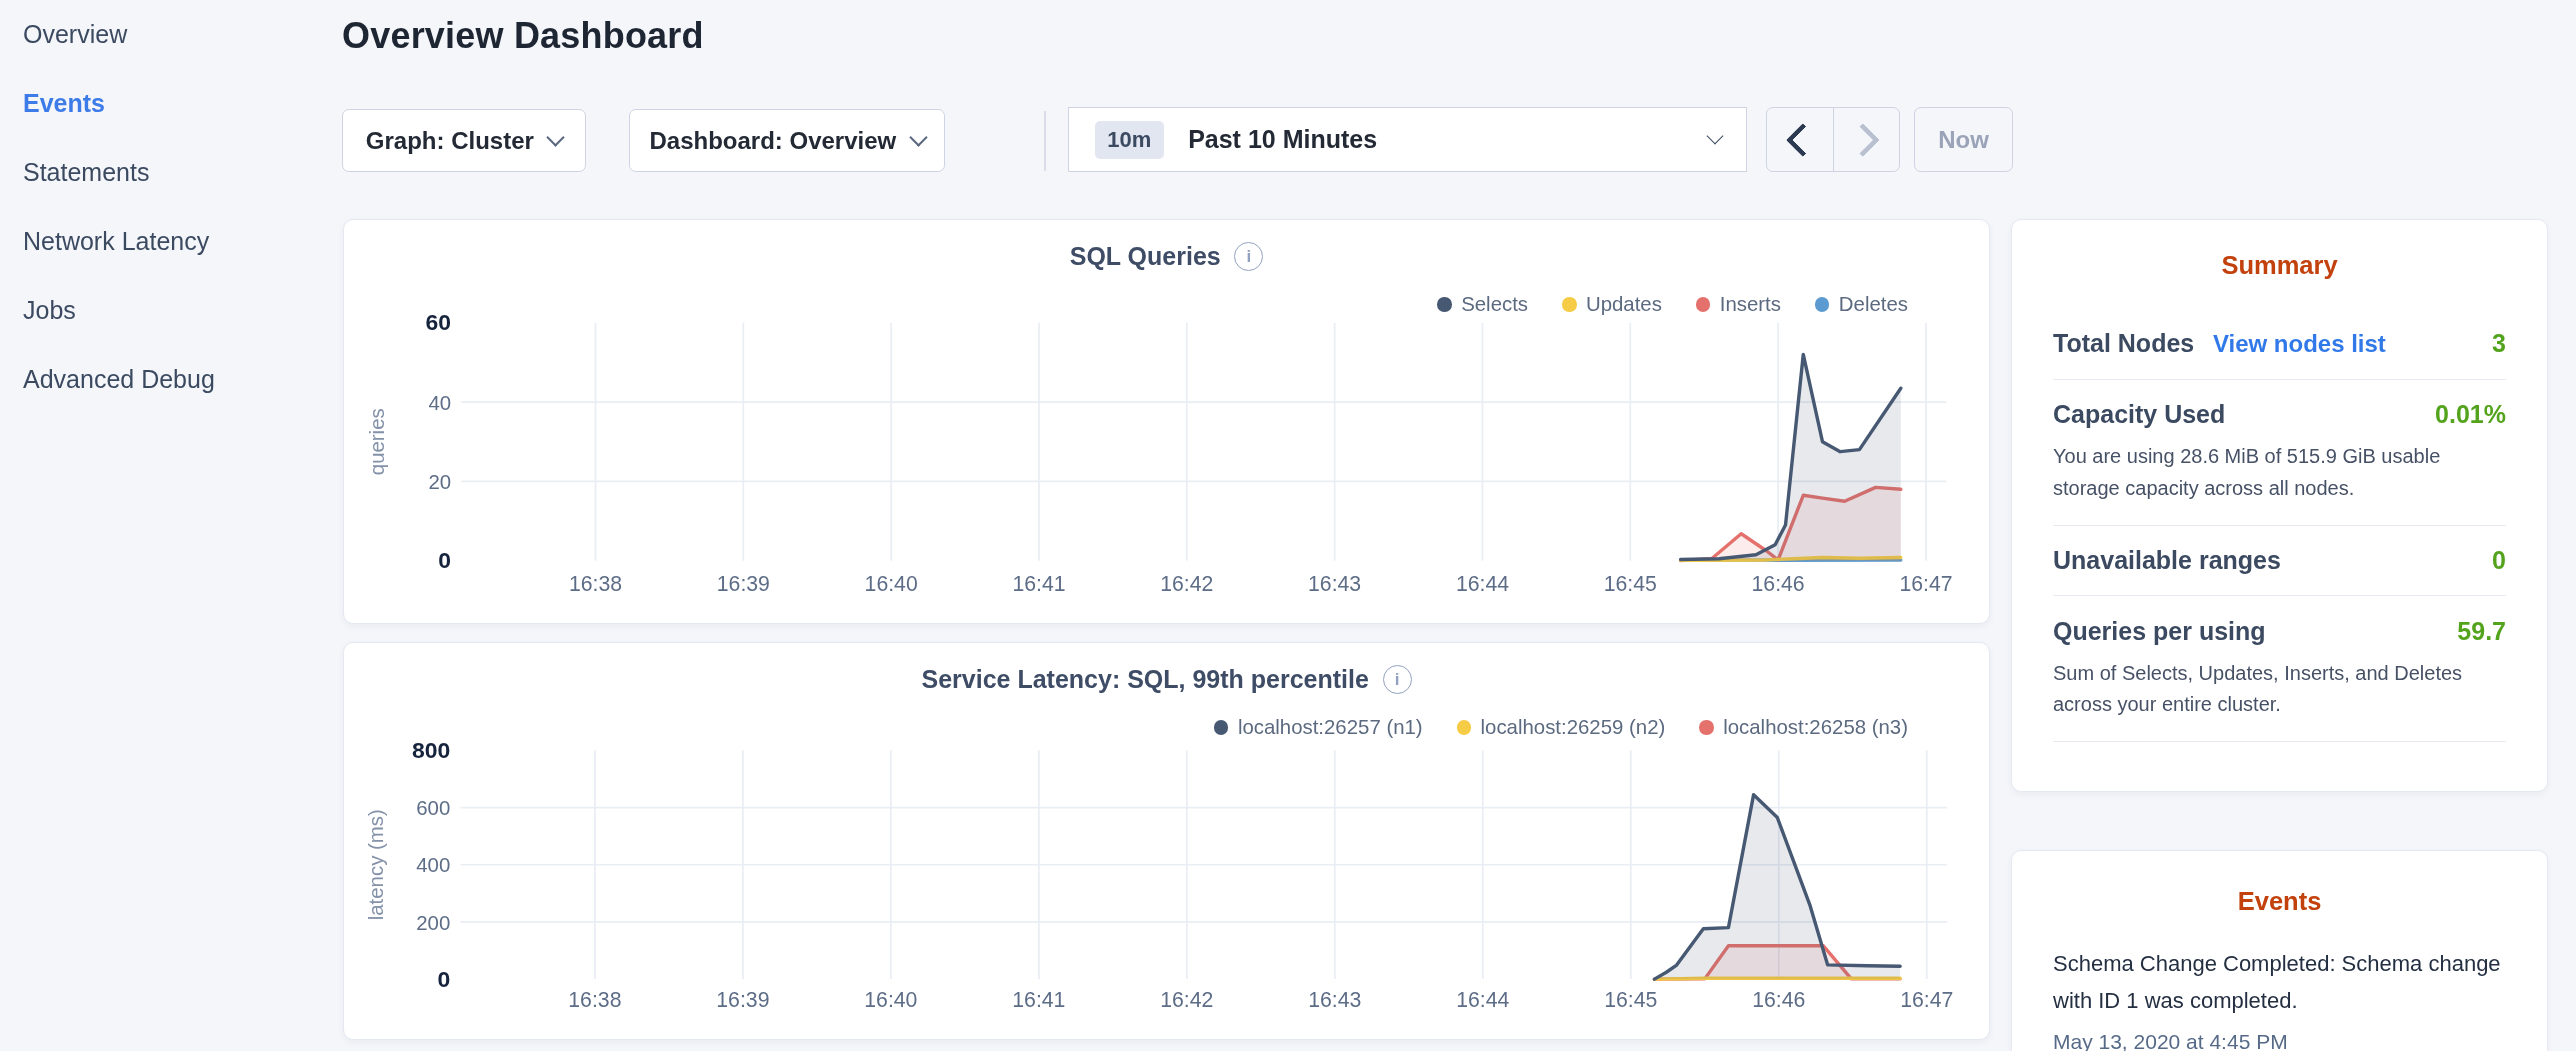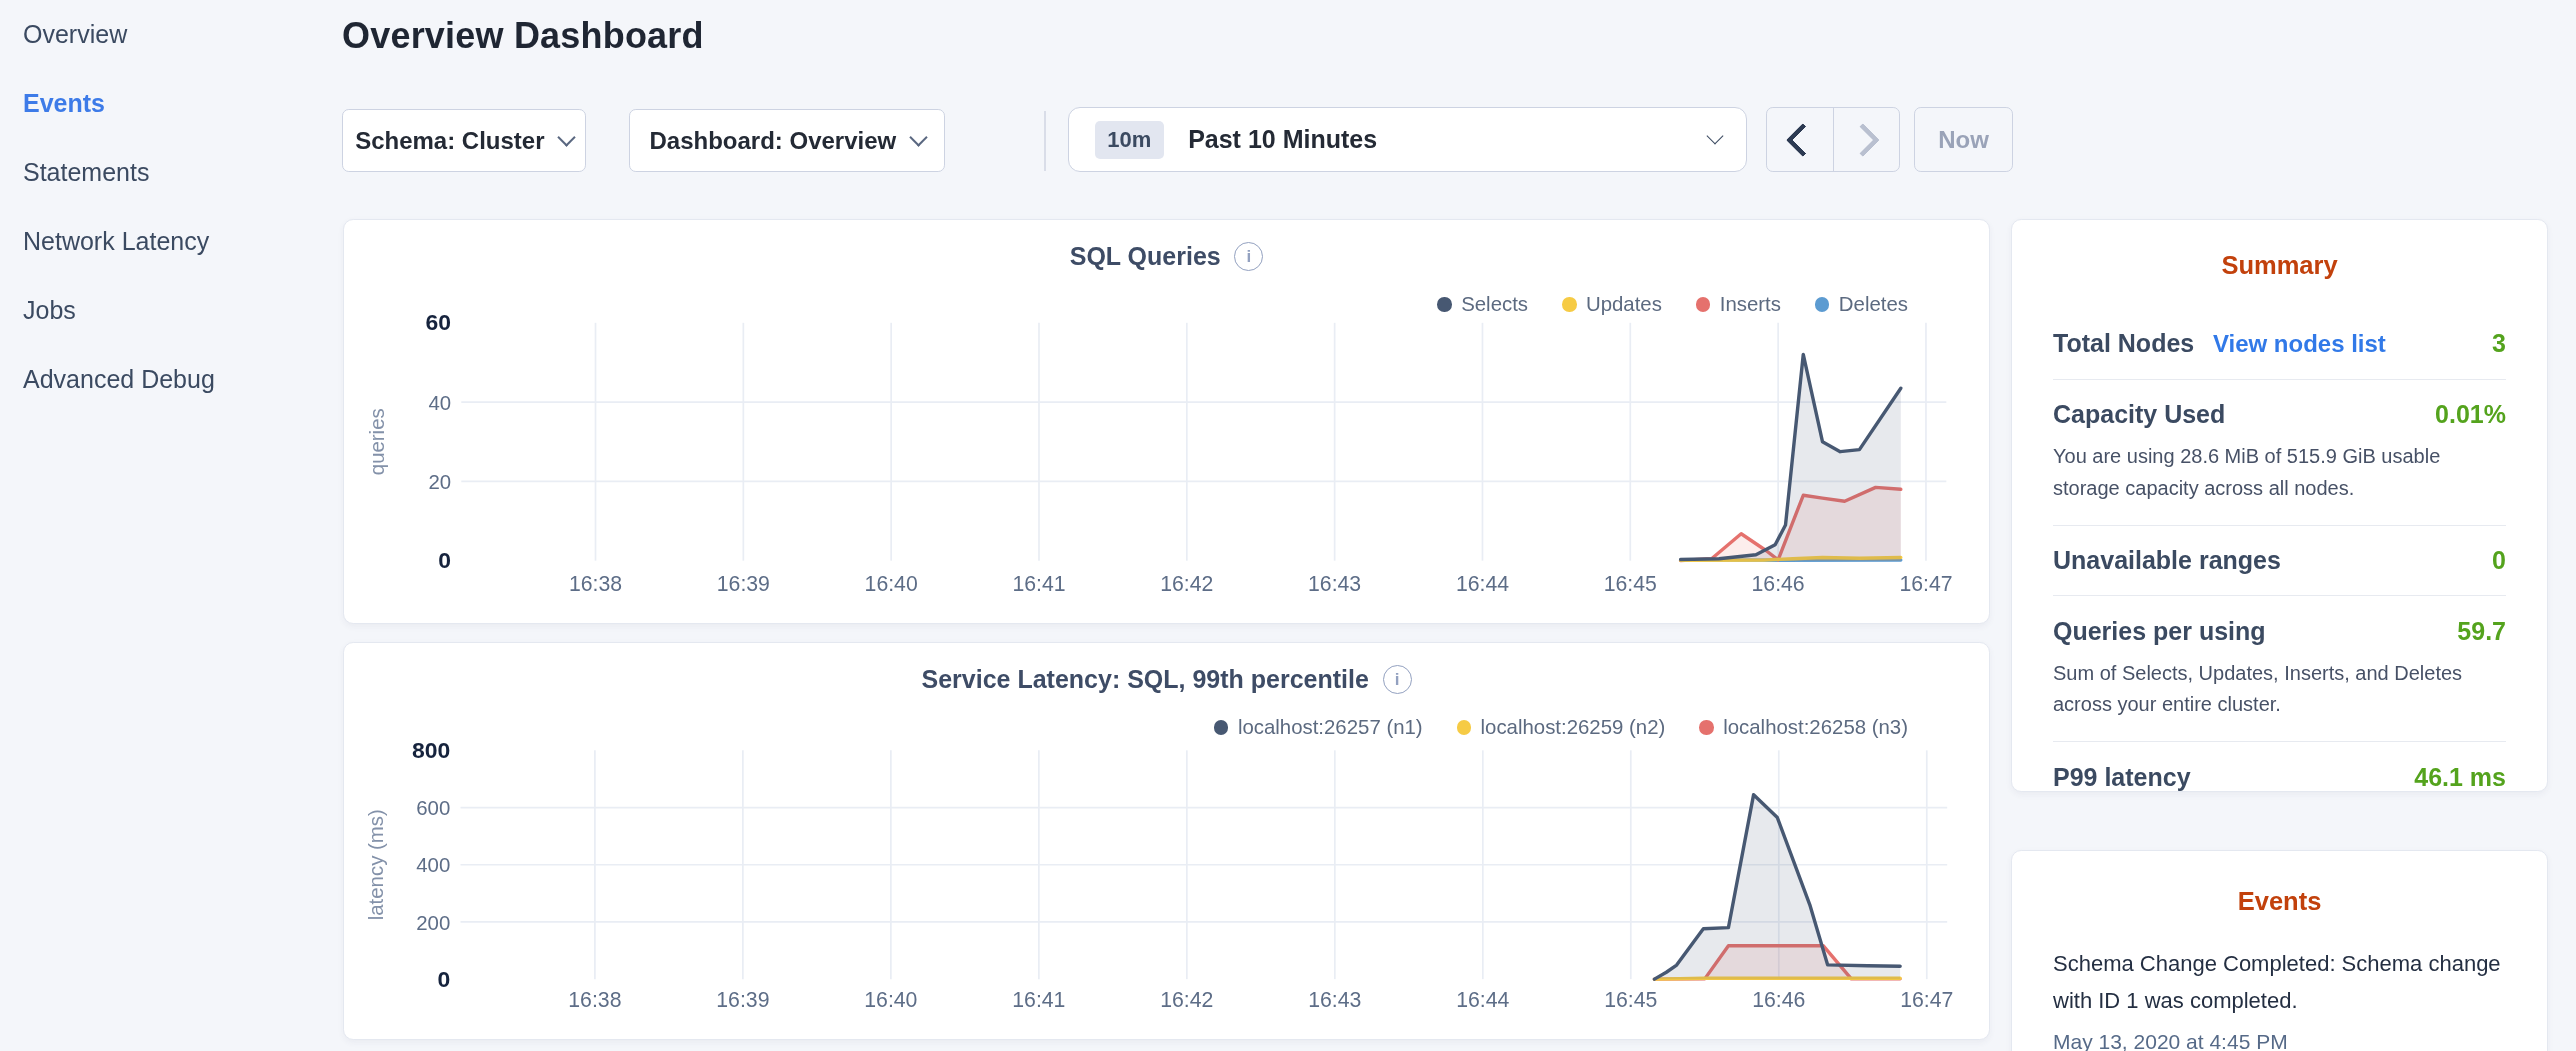--- a/index.html
+++ b/index.html
@@ -12,21 +12,21 @@
 
   
   .page-title{position:absolute;left:342px;top:15.3px;margin:0;font-size:36px;font-weight:600;color:#1f2633;letter-spacing:0.2px;}
   .dd,.time-dd,.now-btn{box-sizing:border-box;font-family:inherit;cursor:pointer;}
   .dd{position:absolute;top:109px;height:63px;background:#fff;border:1.7px solid #cdd3e2;border-radius:6.8px;display:flex;align-items:center;justify-content:center;font-size:24px;font-weight:700;color:#242a35;}
   .dd-graph{left:342px;width:244px;}
   .dd-dash{left:629px;width:316px;}
   .chev{width:11px;height:11px;border-right:2.6px solid #5a6780;border-bottom:2.6px solid #5a6780;transform:rotate(45deg);margin-left:15.3px;margin-top:-6.8px;}
   .chev.thin{border-width:1.7px;border-color:#3b4a61;}
   .vdiv{position:absolute;left:1044px;top:111px;width:1.7px;height:60px;background:#d9dde8;}
-  .time-dd{position:absolute;left:1068px;top:107px;width:679px;height:65px;background:#fff;border:1.7px solid #cdd3e2;border-radius:12px;display:flex;align-items:center;padding:0 25.5px;}
+  .time-dd{position:absolute;left:1068px;top:107px;width:679px;height:65px;background:#fff;border:1.7px solid #cdd3e2;border-radius:0;display:flex;align-items:center;padding:0 25.5px;}
   .time-badge{background:#e2e6f0;border-radius:5.1px;padding:6px 12.8px;font-size:22px;font-weight:700;color:#3b4a61;margin-right:24px;}
   .time-label{font-size:25px;font-weight:700;color:#242a35;flex:1;text-align:left;}
   .arrow-group{position:absolute;left:1766px;top:107px;width:134px;height:65px;border:1.7px solid #cdd3e2;border-radius:6.8px;display:flex;overflow:hidden;box-sizing:border-box;}
   .arrow-btn{flex:1;background:transparent;border:none;display:flex;align-items:center;justify-content:center;cursor:pointer;}
   .arrow-btn:first-child{border-right:1.7px solid #cdd3e2;}
   .chev-left{width:18.7px;height:18.7px;border-left:5.1px solid #2c3a52;border-bottom:5.1px solid #2c3a52;transform:rotate(45deg);margin-left:6.8px;border-radius:1.7px;}
   .chev-right{width:18.7px;height:18.7px;border-right:5.1px solid #b9c0d0;border-top:5.1px solid #b9c0d0;transform:rotate(45deg);margin-right:6.8px;border-radius:1.7px;}
   .now-btn{position:absolute;left:1914px;top:107px;width:99px;height:65px;background:transparent;border:1.7px solid #cdd3e2;border-radius:6.8px;font-size:24px;font-weight:700;color:#9aa3b8;}
 
   
@@ -66,21 +66,21 @@
     <a class="nav-item active">Events</a>
     <a class="nav-item">Statements</a>
     <a class="nav-item">Network Latency</a>
     <a class="nav-item">Jobs</a>
     <a class="nav-item">Advanced Debug</a>
   </nav>
 
   <h1 class="page-title">Overview Dashboard</h1>
 
   <button class="dd dd-graph">
-    <span>Schema: Cluster</span>
+    <span>Graph: Cluster</span>
     <span class="chev"></span>
   </button>
   <button class="dd dd-dash">
     <span>Dashboard: Overview</span>
     <span class="chev"></span>
   </button>
   <div class="vdiv"></div>
 
   <button class="time-dd">
     <span class="time-badge">10m</span>
@@ -236,24 +236,20 @@
       <span class="slabel">Unavailable ranges</span>
       <span class="sval">0</span>
     </div>
     <div class="srow col">
       <div class="srow-head">
         <span class="slabel">Queries per using</span>
         <span class="sval">59.7</span>
       </div>
       <p class="sdesc">Sum of Selects, Updates, Inserts, and Deletes across your entire cluster.</p>
     </div>
-    <div class="srow last">
-      <span class="slabel">P99 latency</span>
-      <span class="sval">46.1 ms</span>
-    </div>
   </section>
 
   <section class="panel events">
     <h2>Events</h2>
     <div class="event">
       <p>Schema Change Completed: Schema change with ID 1 was completed.</p>
       <div class="etime">May 13, 2020 at 4:45 PM</div>
     </div>
   </section>
 

